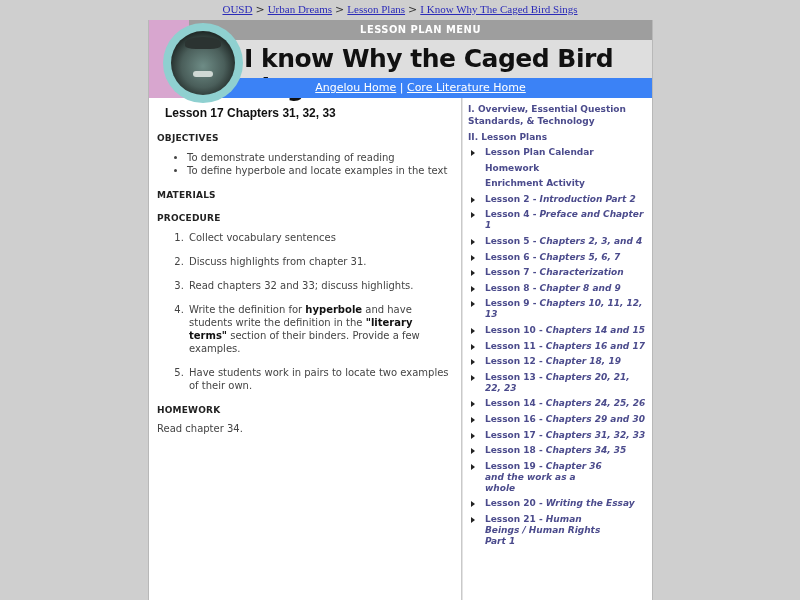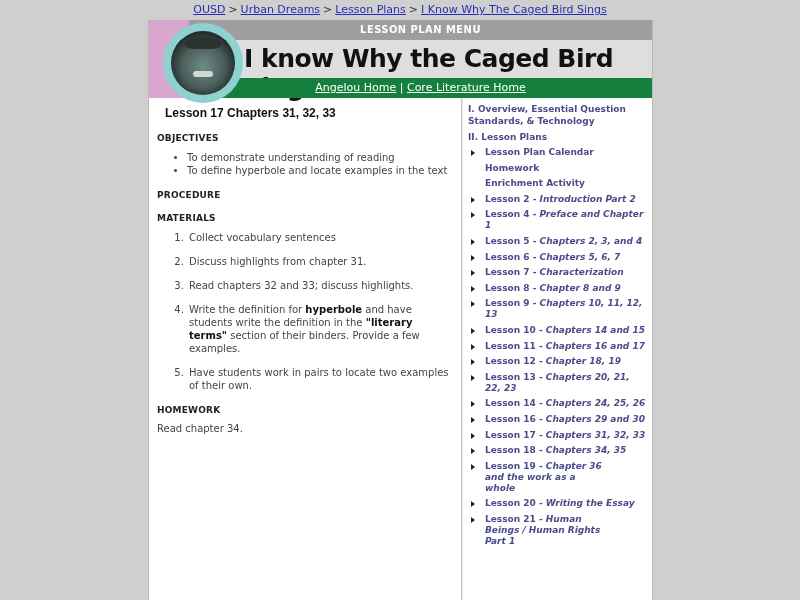--- a/index.html
+++ b/index.html
@@ -7,21 +7,21 @@
     body {
       background: #cfcfcf;
       font-family: "DejaVu Sans", "Liberation Sans", sans-serif;
       color: #333;
       position: relative;
     }
     .breadcrumb {
       position: absolute; top: 3px; left: 0; width: 800px;
       text-align: center; font-size: 11px; color: #333;
     }
-    .breadcrumb a { color: #2b2bb8; text-decoration: underline; }
+    .breadcrumb a { color: #2b2bb8; text-decoration: underline; font-family: Liberation Serif, serif; }
     .breadcrumb .sep { margin: 0 3px; }
 
     .page {
       position: absolute; left: 148px; top: 20px; width: 505px; height: 600px;
       background: #fff; border-left: 1px solid #b8b8b8; border-right: 1px solid #b8b8b8;
     }
     .header { position: relative; height: 96px; }
     .hdr-pink { position: absolute; left: 0; top: 0; width: 40px; height: 78px; background: #d8a6cf; }
     .hdr-menu {
       position: absolute; left: 40px; top: 0; right: 0; height: 20px;
@@ -33,21 +33,21 @@
       position: absolute; left: 40px; top: 20px; right: 0; height: 38px;
       background: #dedede;
     }
     .hdr-title span {
       position: absolute; left: 55px; top: 4px;
       font-size: 25px; color: #111; font-weight: bold;
       font-family: "DejaVu Sans", sans-serif; letter-spacing: -0.5px;
     }
     .hdr-links {
       position: absolute; left: 40px; top: 58px; right: 0; height: 20px;
-      background: #15803d; text-align: center; line-height: 20px; font-size: 11px; color: #fff;
+      background: #3b82f6; text-align: center; line-height: 20px; font-size: 11px; color: #fff;
     }
     .hdr-links a { color: #fff; text-decoration: underline; }
     .avatar {
       position: absolute; left: 14px; top: 3px; width: 80px; height: 80px;
       border-radius: 50%; background: #8fd0d0; z-index: 2;
       display: flex; align-items: center; justify-content: center;
     }
     .avatar-inner {
       width: 64px; height: 64px; border-radius: 50%;
       background: radial-gradient(circle at 50% 55%, #6e8c86 0%, #4a5e5a 45%, #1c2422 75%, #0d1110 100%);
@@ -106,22 +106,22 @@
   </div>
 
   <div class="content">
     <div class="main">
       <h2>Lesson 17 Chapters 31, 32, 33</h2>
       <h3>OBJECTIVES</h3>
       <ul>
         <li>To demonstrate understanding of reading</li>
         <li>To define hyperbole and locate examples in the text</li>
       </ul>
+      <h3>MATERIALS</h3>
       <h3>PROCEDURE</h3>
-      <h3>MATERIALS</h3>
       <ol>
         <li>Collect vocabulary sentences</li>
         <li>Discuss highlights from chapter 31.</li>
         <li>Read chapters 32 and 33; discuss highlights.</li>
         <li><span>Write the definition for </span><b>hyperbole</b><span> and have students write the definition in the </span><b>"literary terms"</b><span> section of their binders. Provide a few examples.</span></li>
         <li>Have students work in pairs to locate two examples of their own.</li>
       </ol>
       <h3>HOMEWORK</h3>
       <p>Read chapter 34.</p>
     </div>

